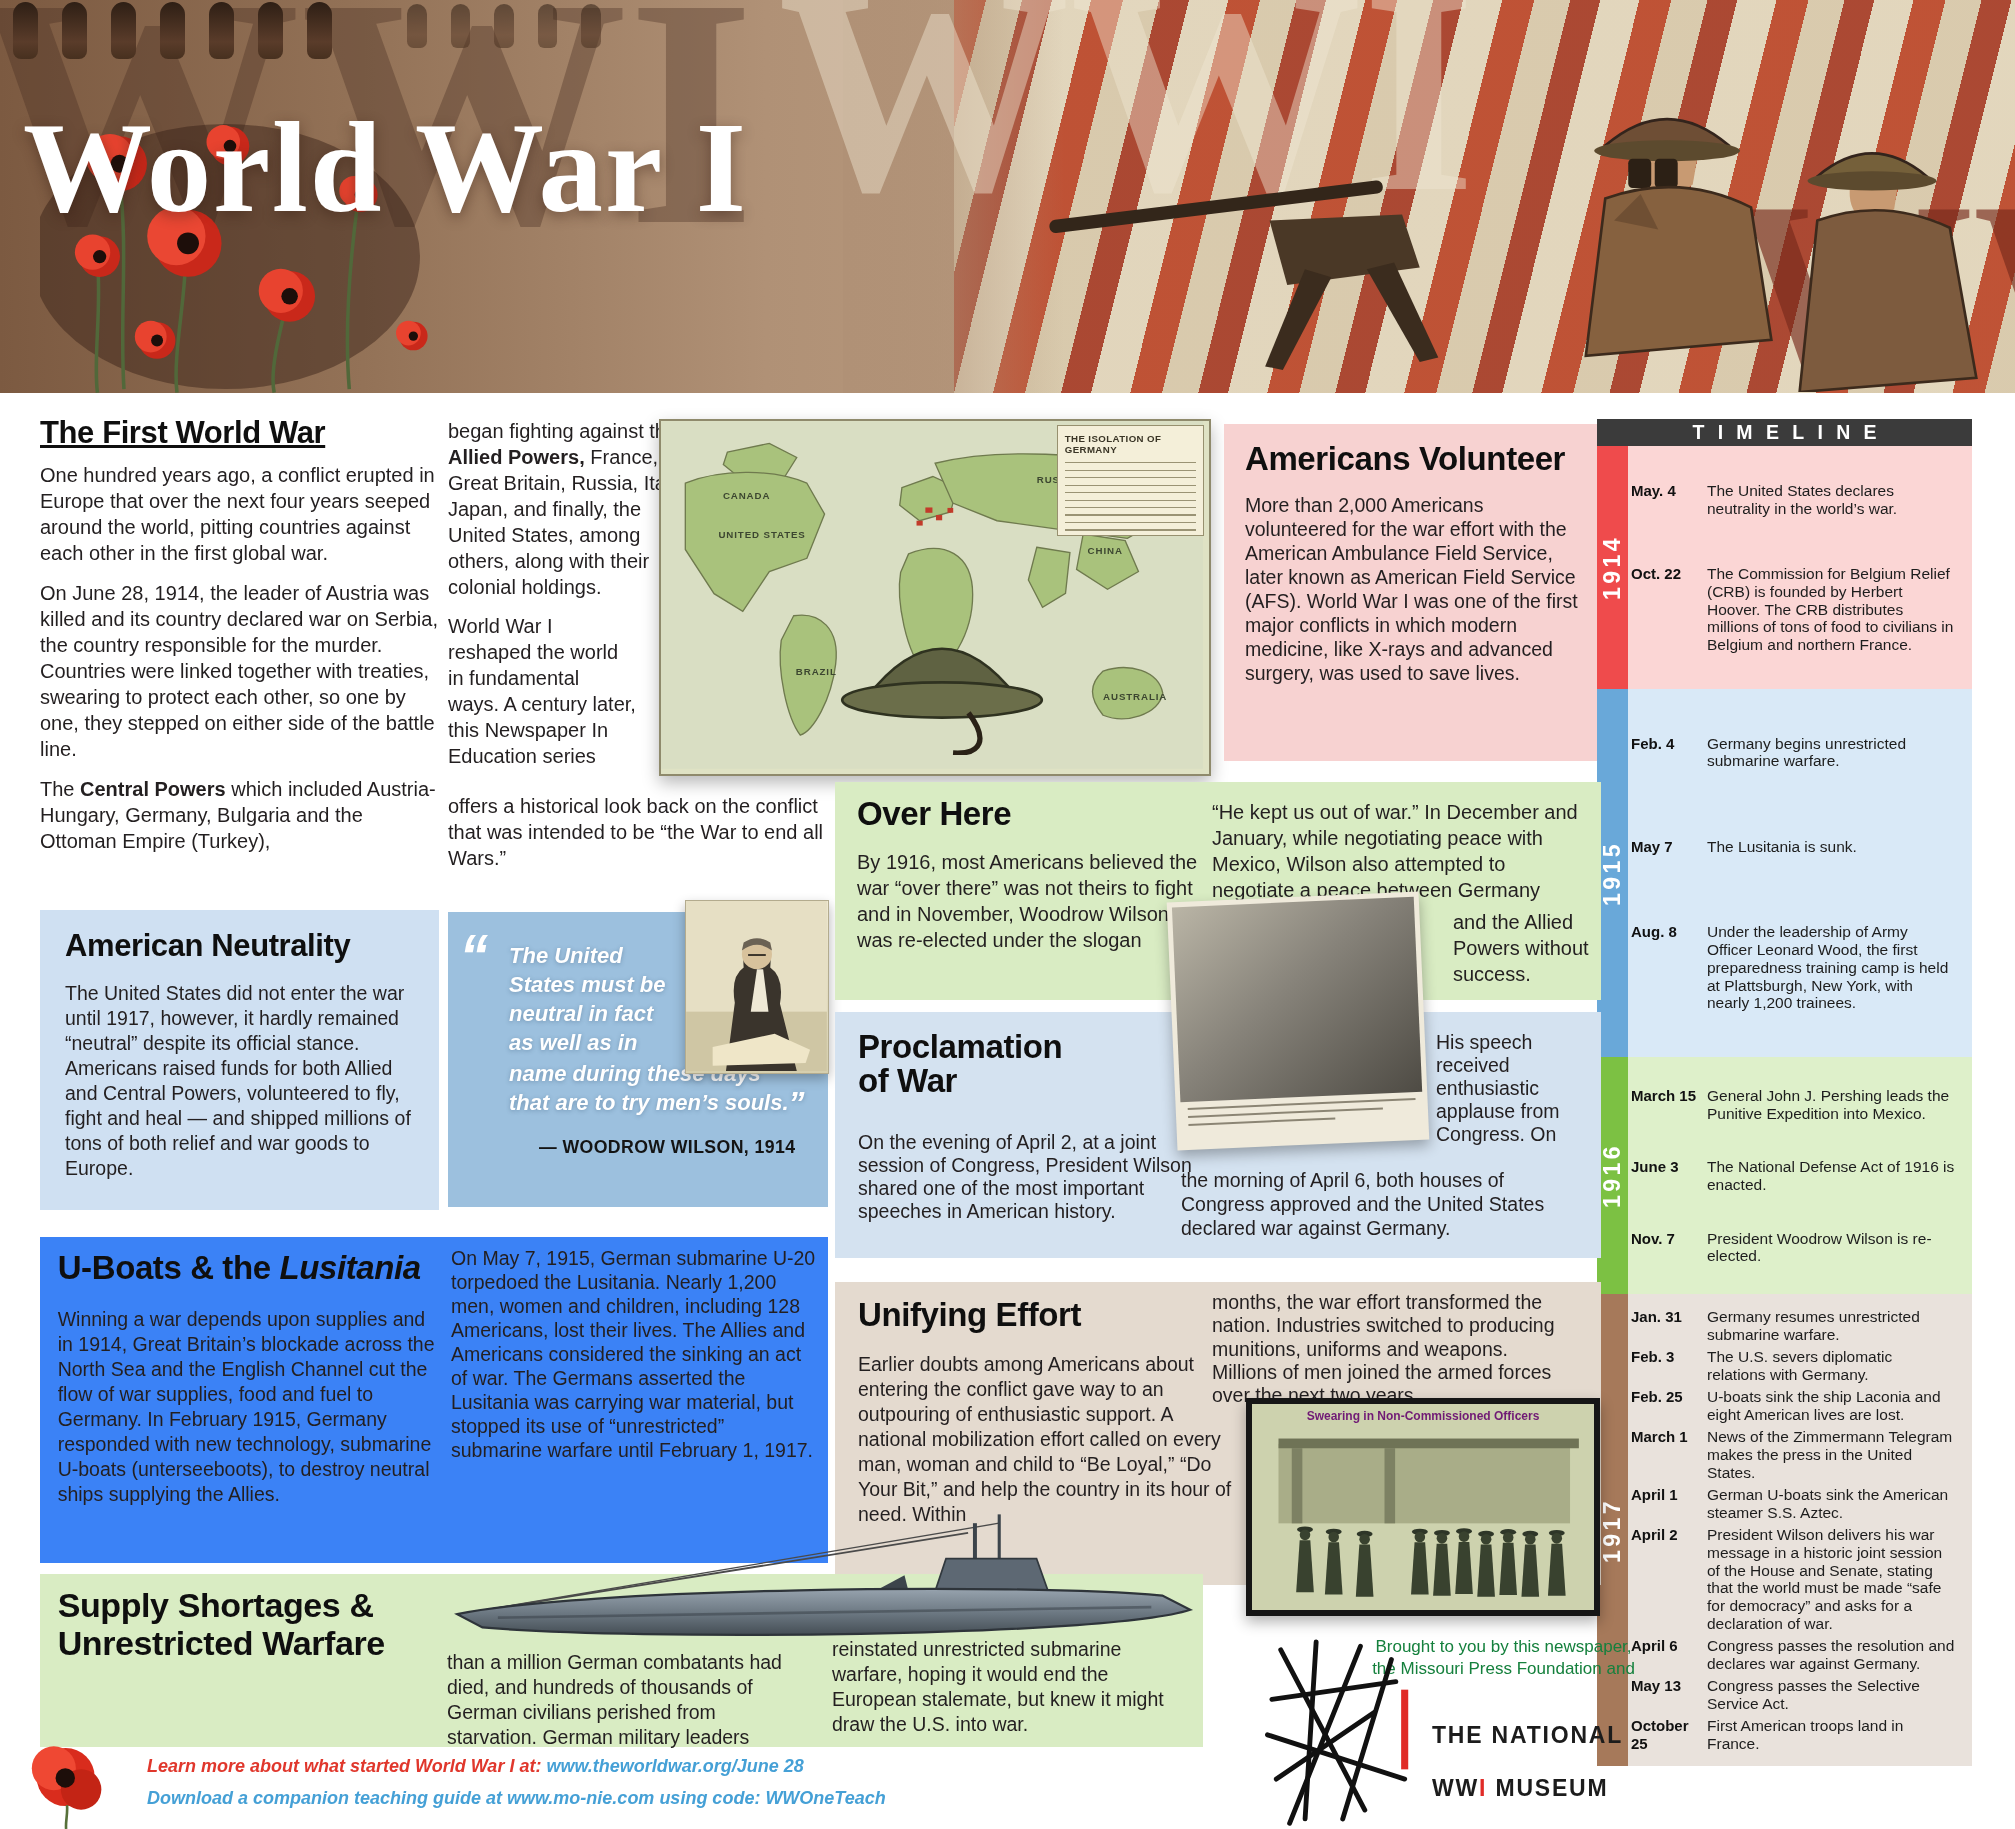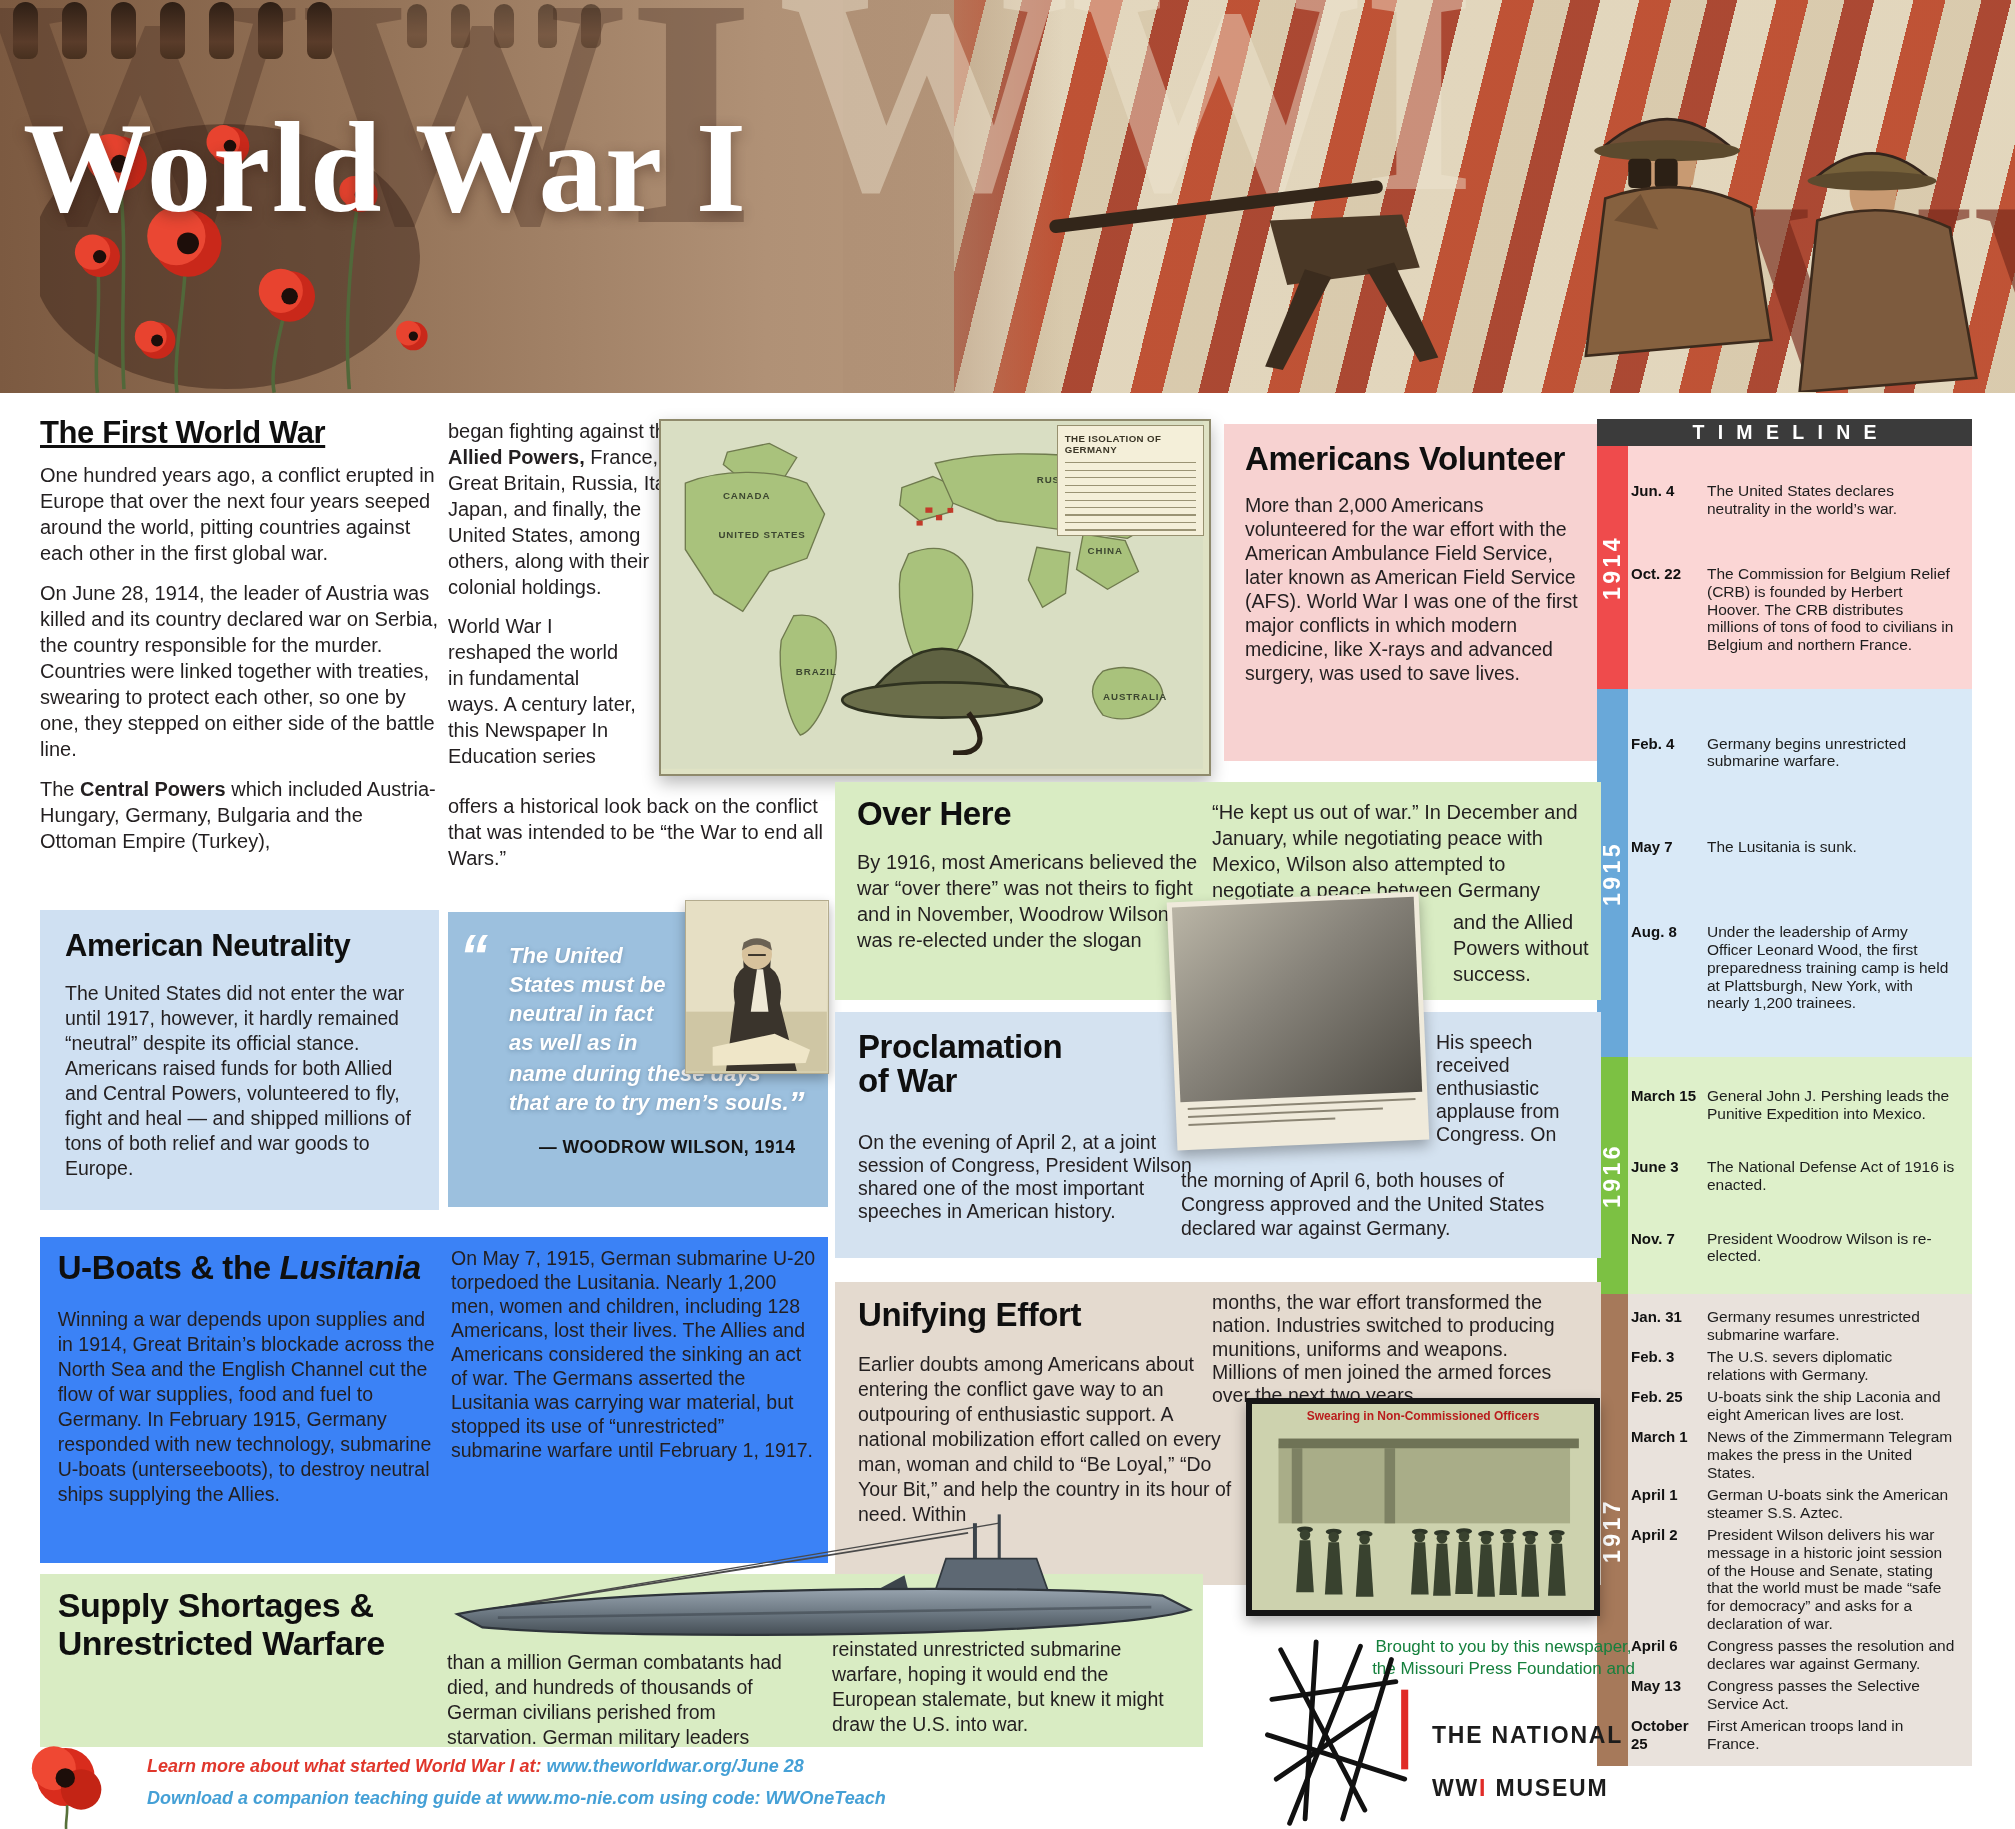--- a/index.html
+++ b/index.html
@@ -77,21 +77,21 @@
   .photo-wilson{position:absolute;left:685px;top:900px;width:142px;height:172px;
                 background:linear-gradient(#efe9d2,#d6cfae);border:0.9px solid #b3ab8e;
                 box-shadow:0 5.3px 11.5px rgba(0,0,0,.3);}
   .photo-supplies{position:absolute;left:1172px;top:897px;width:252px;height:248px;background:#efeadb;
                   transform:rotate(-2.5deg);box-shadow:0 6.2px 13.3px rgba(0,0,0,.3);padding:5.3px 5.3px 0;box-sizing:border-box;}
   .photo-supplies .img{width:100%;height:195px;background:linear-gradient(140deg,#bab5a6,#87837a 45%,#4e4b44);}
   .cap-line{height:1.8px;background:#8b8574;margin:6.2px 7px 0;}
   .photo-swear{position:absolute;left:1246px;top:1398px;width:354px;height:218px;background:#161616;
                padding:6.2px;box-sizing:border-box;box-shadow:0 6.2px 13.3px rgba(0,0,0,.3);}
   .photo-swear-inner{width:100%;height:100%;background:#cdd2ae;position:relative;overflow:hidden;}
-  .swear-cap{position:absolute;top:5.3px;width:100%;text-align:center;font-size:12px;font-weight:bold;color:#b91c1c;}
+  .swear-cap{position:absolute;top:5.3px;width:100%;text-align:center;font-size:12px;font-weight:bold;color:#701a75;}
   .submarine{position:absolute;left:444px;top:1502px;width:759px;height:151px;}
 
   
   .timeline{position:absolute;left:1597px;top:419px;width:375px;}
   .tl-header{height:27.4px;background:#3b3b3b;color:#fff;display:flex;align-items:center;justify-content:center;
              font-weight:bold;font-size:19.5px;letter-spacing:13.3px;text-indent:13.3px;}
   .tl-section{position:relative;}
   .tl-1914{height:243px;} .tl-1915{height:368px;} .tl-1916{height:237px;} .tl-1917{height:472px;}
   .year-bar{position:absolute;left:0;top:0;bottom:0;width:31px;}
   .year-label{writing-mode:vertical-rl;transform:rotate(180deg);width:100%;height:100%;
@@ -291,21 +291,21 @@
 
   <aside class="timeline">
     <div class="tl-header">TIMELINE</div>
 
     <div class="tl-section tl-1914" style="background: rgb(251, 214, 213);">
       <div class="year-bar" style="background: rgb(239, 75, 76);">
           <span class="year-label">1914</span>
         </div>
       <div class="events">
         <div class="event">
-            <span class="edate">Jun. 4</span>
+            <span class="edate">May. 4</span>
             <span class="etext">The United States declares neutrality in the world’s war.</span>
           </div>
         <div class="event">
             <span class="edate">Oct. 22</span>
             <span class="etext">The Commission for Belgium Relief (CRB) is founded by Herbert Hoover. The CRB distributes millions of tons of food to civilians in Belgium and northern France.</span>
           </div>
       </div>
     </div>
 
     <div class="tl-section tl-1915" style="background: rgb(217, 233, 247);">

